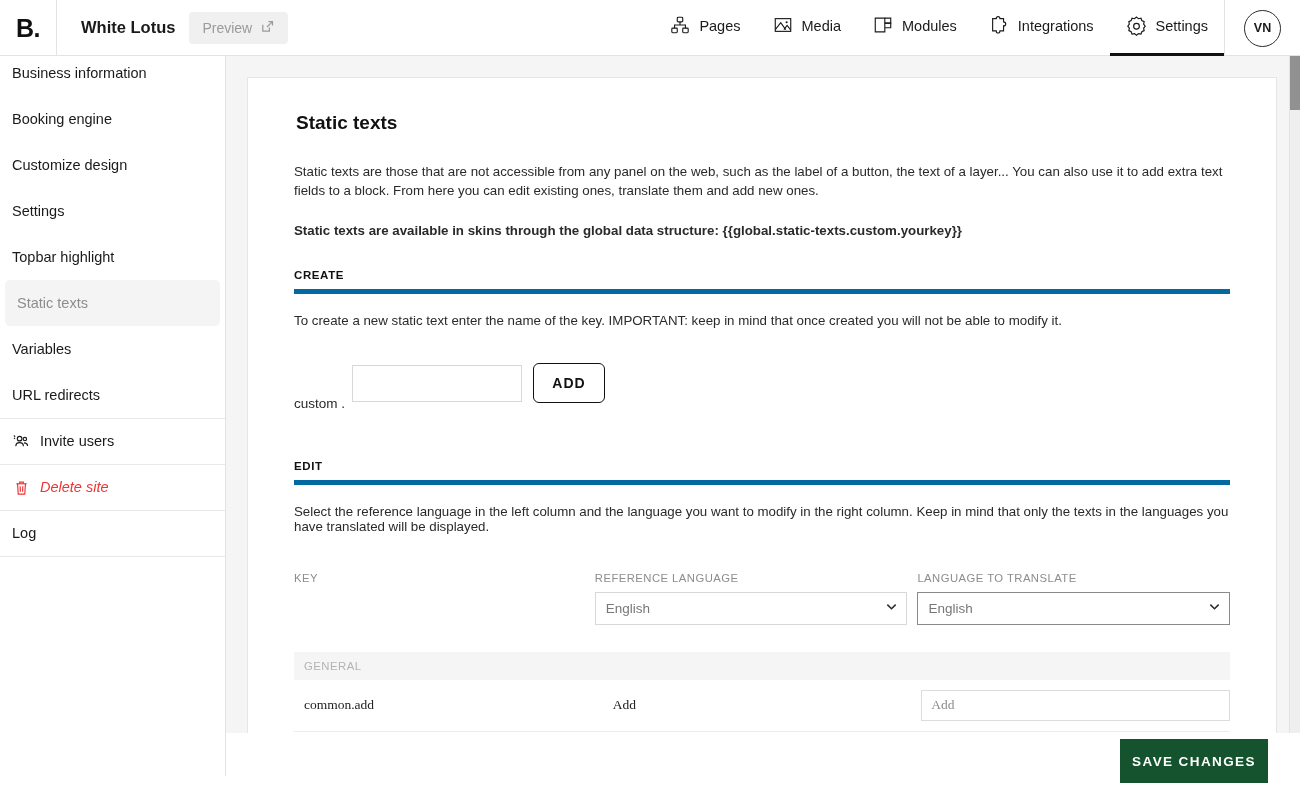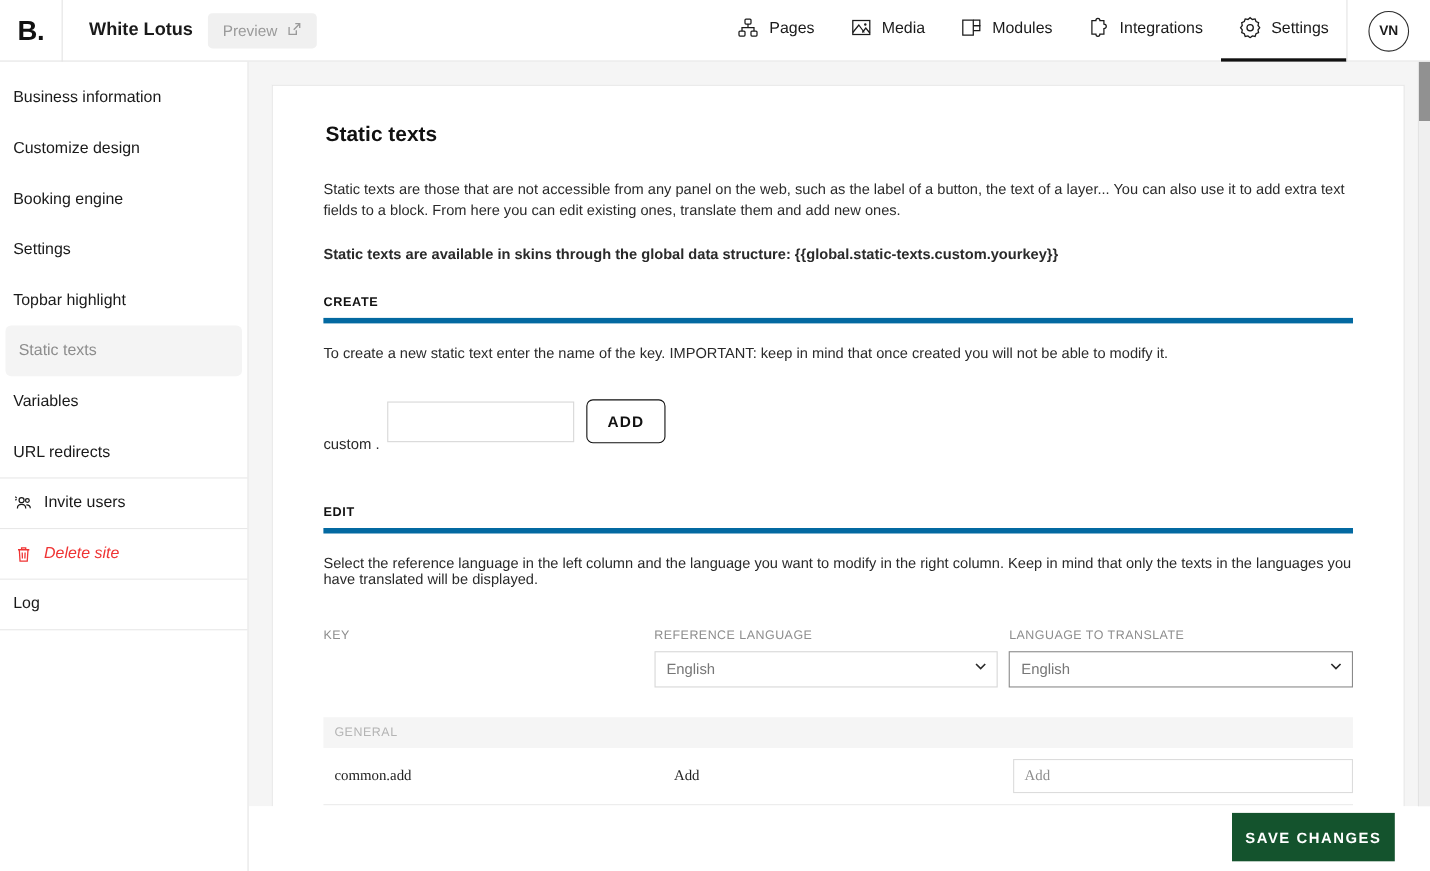--- a/index.html
+++ b/index.html
@@ -60,21 +60,21 @@
     width: 37px; height: 37px; border-radius: 50%;
     border: 1.4px solid #2c2c2c;
     display: flex; align-items: center; justify-content: center;
     font-size: 12.5px; font-weight: bold; color: #1a1a1a;
     cursor: pointer;
     text-align: center;
   }
 
   
   .sidebar {
-    position: absolute; top: 56px; left: 0;
+    position: absolute; top: 40px; left: 0;
     width: 226px; height: 736px;
     background: #ffffff;
     border-right: 1px solid #e3e3e3;
     z-index: 10;
   }
   .side-item {
     height: 46px; display: flex; align-items: center; gap: 10px;
     padding: 0 12px 0 12px; font-size: 14.5px; color: #1a1a1a;
     cursor: pointer;
   }
@@ -307,24 +307,24 @@
 </div>
 
 <div class="sidebar">
 
   <div style="height:10px"></div>
 
   <div class="side-item">
     <span class="side-label">Business information</span>
   </div>
   <div class="side-item">
+    <span class="side-label">Booking engine</span>
+  </div>
+  <div class="side-item">
     <span class="side-label">Customize design</span>
-  </div>
-  <div class="side-item">
-    <span class="side-label">Booking engine</span>
   </div>
   <div class="side-item">
     <span class="side-label">Settings</span>
   </div>
   <div class="side-item">
     <span class="side-label">Topbar highlight</span>
   </div>
   <div class="side-item active">
     <span class="side-label">Static texts</span>
   </div>

